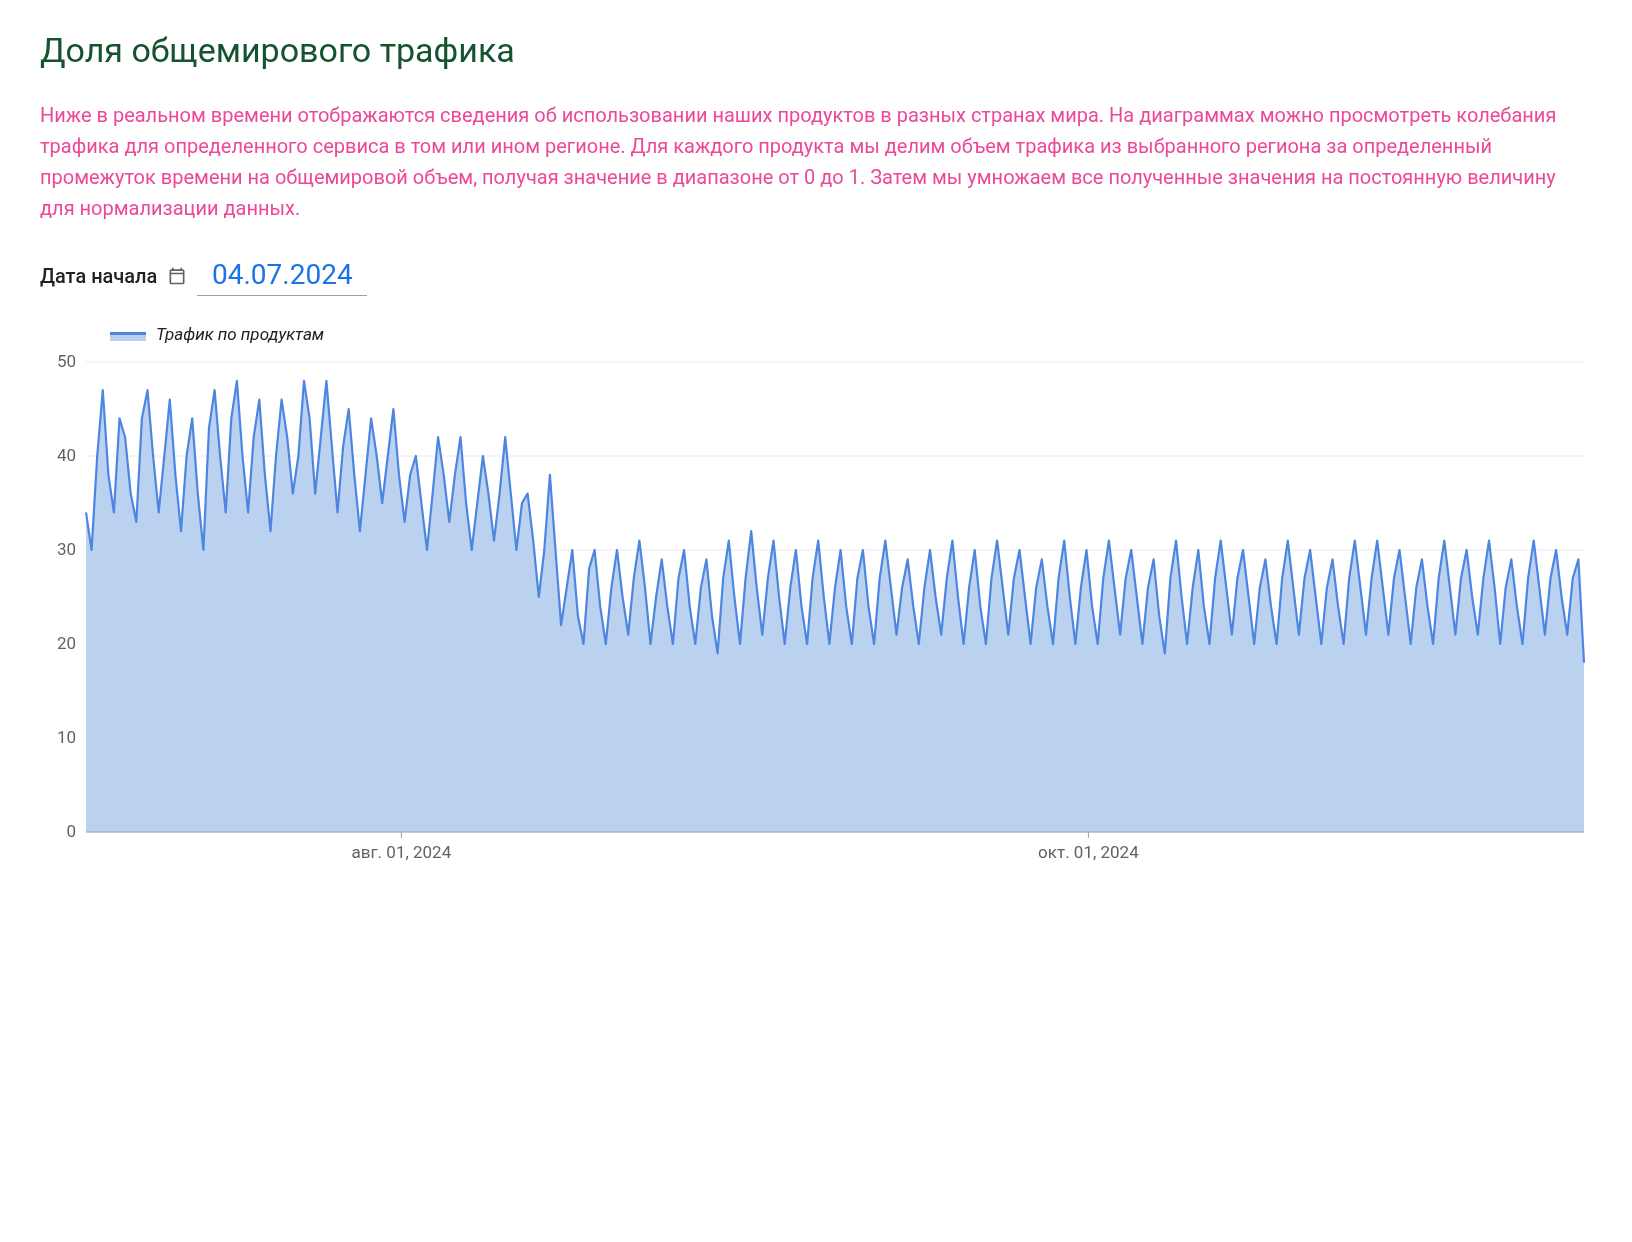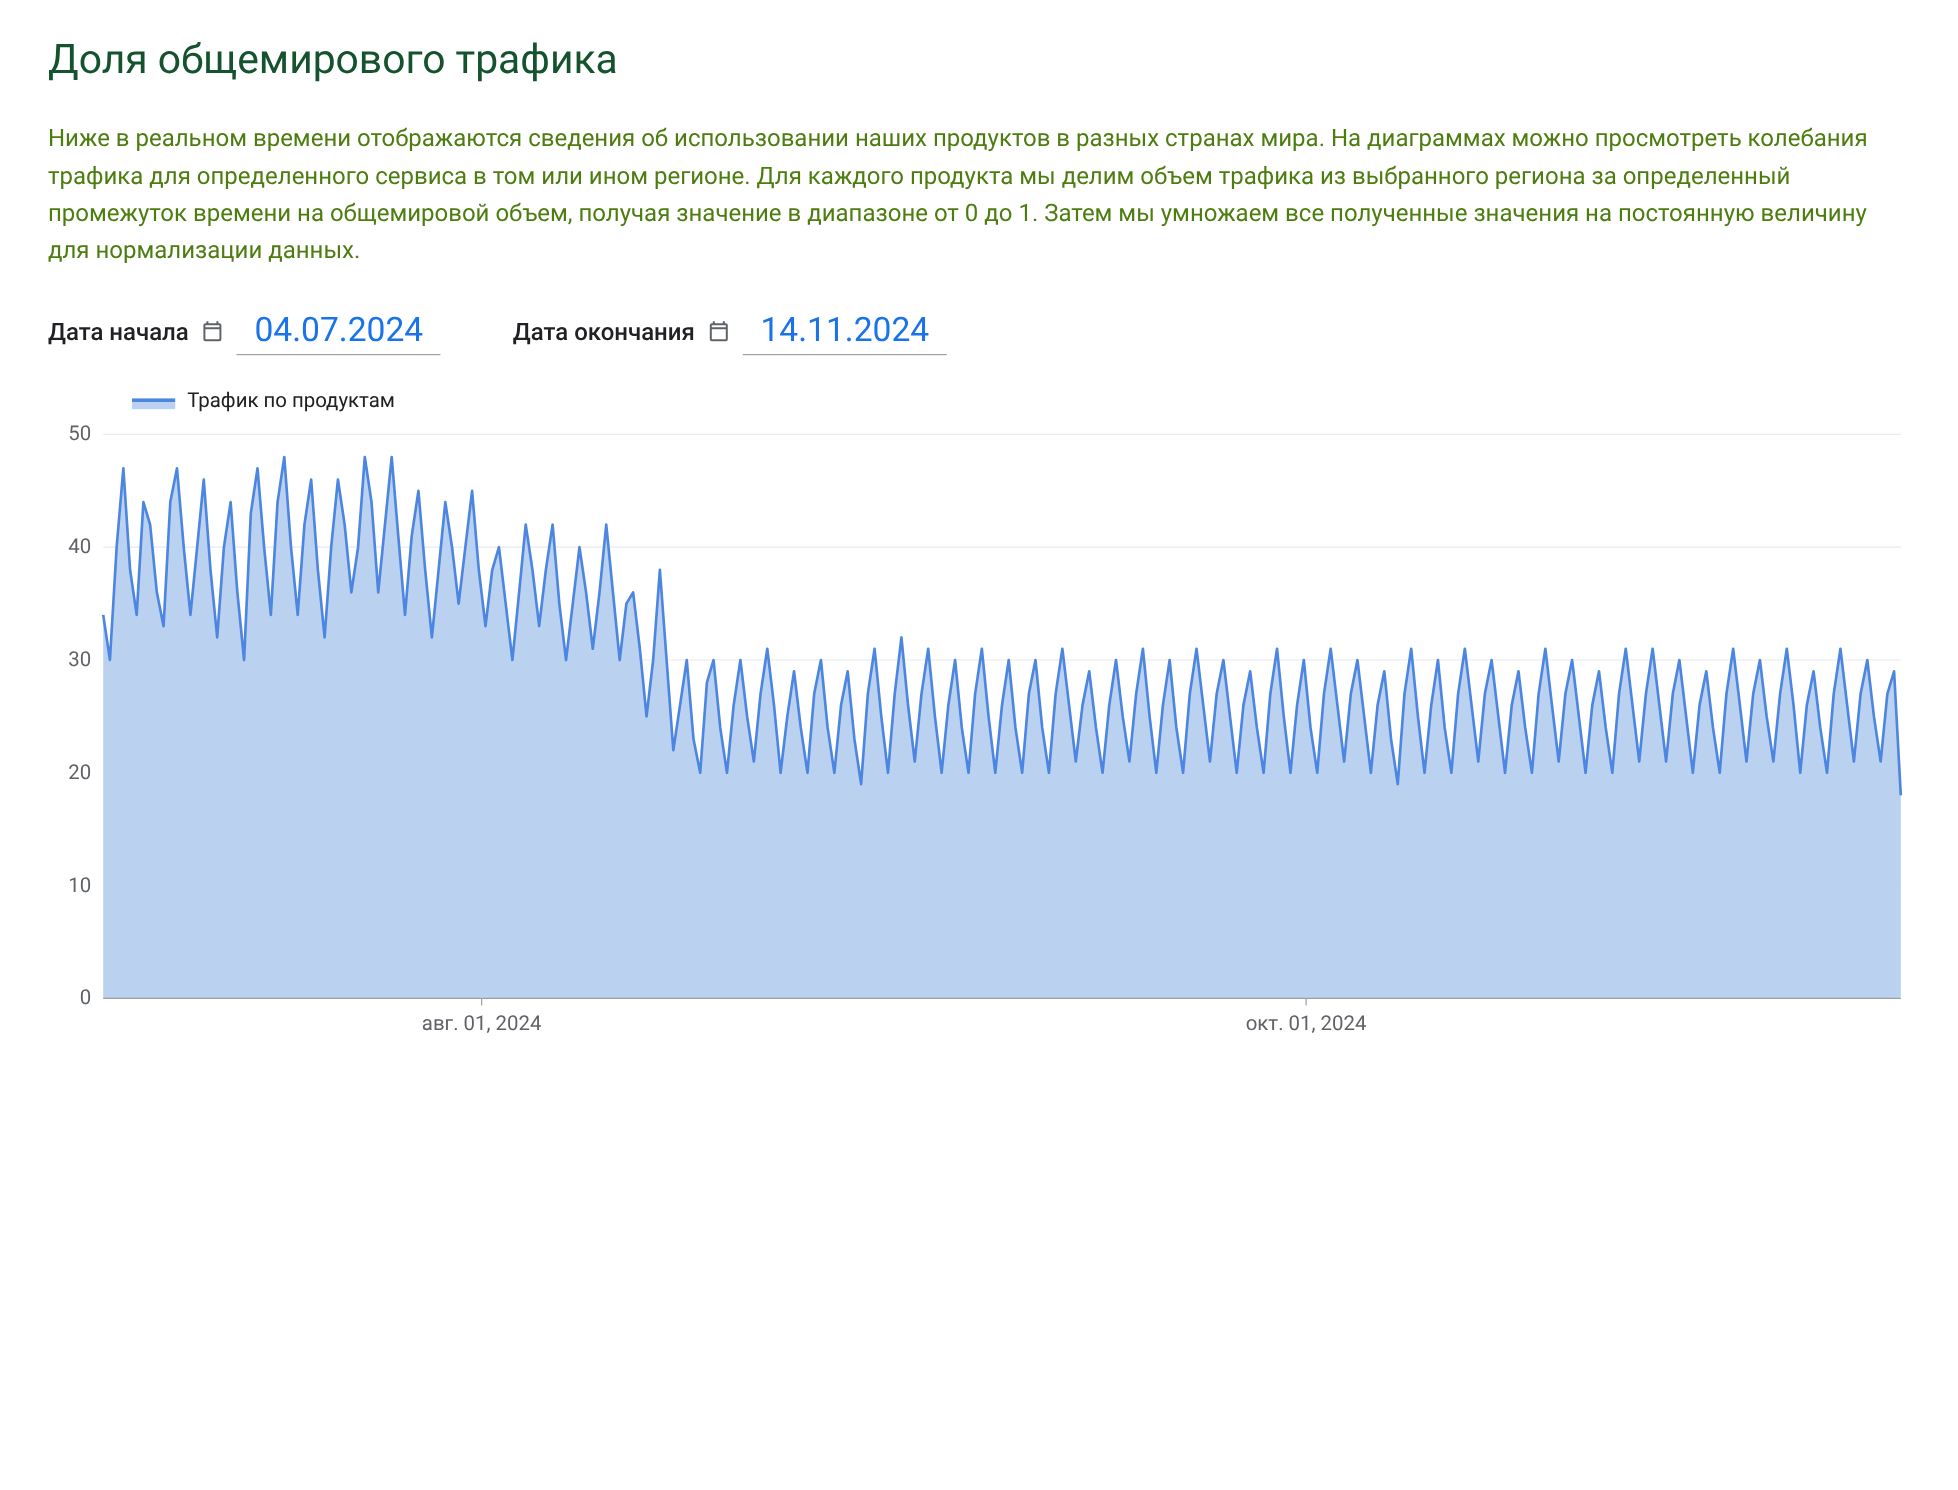--- a/index.html
+++ b/index.html
@@ -11,21 +11,21 @@
     }
     h1.page-title {
       font-size: 34px;
       font-weight: 400;
       color: #14532d;
       margin-bottom: 30px;
     }
     p.description {
       font-size: 20px;
       line-height: 1.55;
-      color: #4d7c0f;
+      color: #ec4899;
       max-width: 1550px;
       margin-bottom: 32px;
     }
     .date-controls {
       display: flex;
       gap: 60px;
       align-items: flex-end;
       margin-bottom: 28px;
       font-size: 20px;
     }
@@ -55,20 +55,21 @@
       font-size: 28px;
     }
     .legend-row {
       display: flex;
       align-items: center;
       gap: 10px;
       margin-left: 70px;
       margin-bottom: 8px;
       font-size: 17px;
       color: #202124;
+      font-style: italic;
     }
     .legend-swatch {
       width: 36px;
       height: 14px;
       position: relative;
     }
     .legend-swatch::before {
       content: "";
       position: absolute;
       top: 5px; left: 0; right: 0;
@@ -105,29 +106,20 @@
 <div class="date-controls">
   <div class="date-field">
     <label>Дата начала</label>
     <span class="cal-icon">
       <svg viewBox="0 0 24 24">
           <path d="M19 4h-1V2h-2v2H8V2H6v2H5a2 2 0 0 0-2 2v14a2 2 0 0 0 2 2h14a2 2 0 0 0 2-2V6a2 2 0 0 0-2-2zm0 16H5V10h14v10zm0-12H5V6h14v2z"></path>
         </svg>
     </span>
     <span class="date-value">04.07.2024</span>
   </div>
-  <div class="date-field">
-    <label>Дата окончания</label>
-    <span class="cal-icon">
-      <svg viewBox="0 0 24 24">
-          <path d="M19 4h-1V2h-2v2H8V2H6v2H5a2 2 0 0 0-2 2v14a2 2 0 0 0 2 2h14a2 2 0 0 0 2-2V6a2 2 0 0 0-2-2zm0 16H5V10h14v10zm0-12H5V6h14v2z"></path>
-        </svg>
-    </span>
-    <span class="date-value">14.11.2024</span>
-  </div>
 </div>
 
 <div class="legend-row">
   <span class="legend-swatch"></span>
   <span>Трафик по продуктам</span>
 </div>
 
 <div class="chart-wrap">
   <svg id="chart-svg" viewBox="0 0 1550 525" preserveAspectRatio="none">
       <line x1="46" x2="1544" y1="480" y2="480" class="grid-line"></line>

